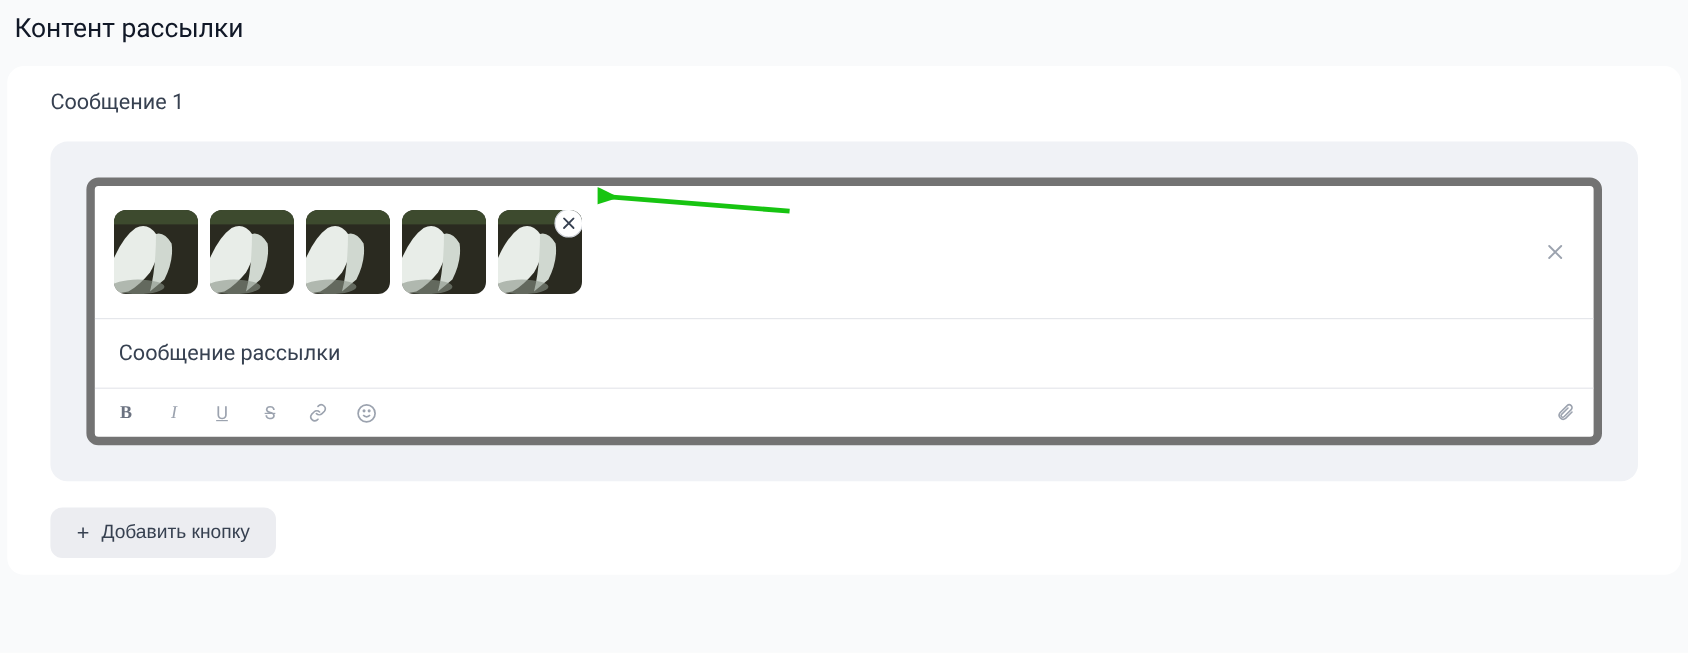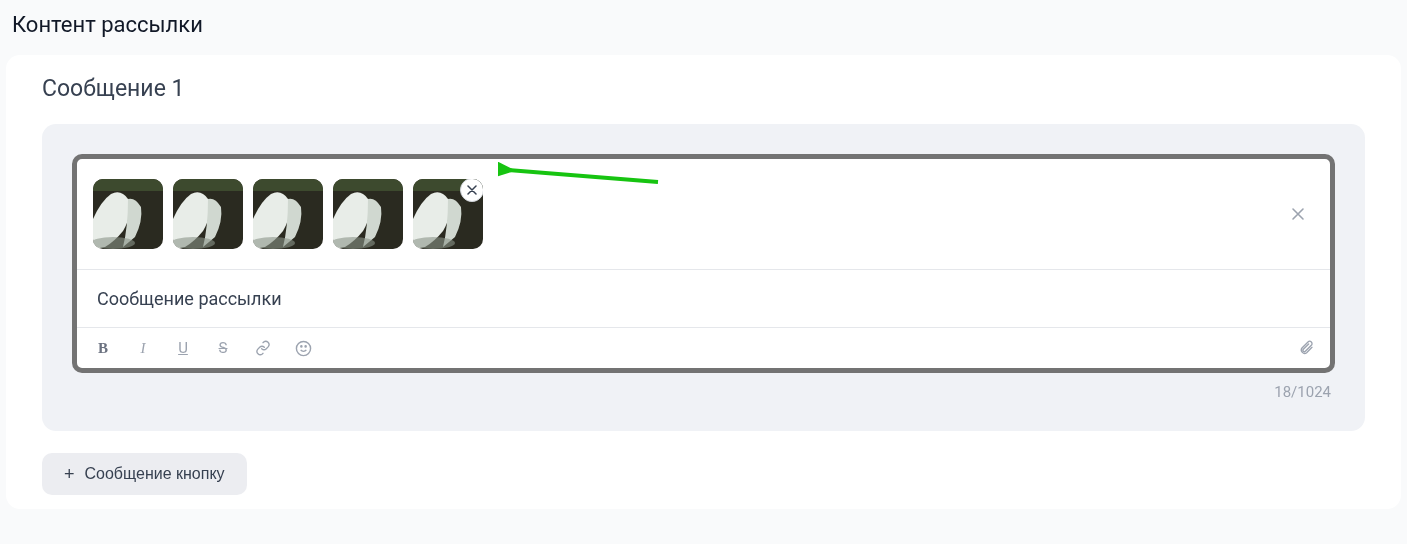--- a/index.html
+++ b/index.html
@@ -17,33 +17,33 @@
   padding: 12px 12px 18px 12px;
   color: #111827;
 }
 .card {
   background: #fff;
   border-radius: 14px;
   margin: 0 6px;
   padding: 20px 36px 14px 36px;
 }
 .message-label {
-  font-size: 23px;
+  font-size: 18px;
   color: #374151;
   margin-bottom: 22px;
 }
 .editor-outer {
   background: #f0f2f6;
   border-radius: 14px;
   padding: 30px;
   position: relative;
 }
 .editor-inner {
   background: #fff;
-  border: 5px solid #737373;
+  border: 7px solid #737373;
   border-radius: 10px;
   overflow: hidden;
   position: relative;
 }
 .attachments-row {
   display: flex;
   align-items: flex-start;
   gap: 10px;
   padding: 20px 20px 20px 16px;
   position: relative;
@@ -247,29 +247,28 @@
         </div>
         <div class="toolbar-spacer"></div>
         <div class="attach-btn">
           <svg width="16" height="18" viewBox="0 0 24 24" fill="none" stroke="currentColor" stroke-width="2" stroke-linecap="round">
             <path d="M21 11l-8 8a5 5 0 0 1-7-7l9-9a3.5 3.5 0 0 1 5 5l-9 9a2 2 0 0 1-3-3l8-8"></path>
           </svg>
         </div>
       </div>
     </div>
 
-    <div class="counter">18/1024</div>
 
     <svg class="annotation-arrow" width="170" height="30">
       <defs>
         <marker id="arrowhead" markerWidth="10" markerHeight="8" refX="2" refY="4" orient="auto">
           <polygon points="10 0, 0 4, 10 8" fill="#17c411"></polygon>
         </marker>
       </defs>
       <line x1="160" y1="20" x2="10" y2="8" stroke="#17c411" stroke-width="4" marker-end="url(#arrowhead)"></line>
     </svg>
   </div>
 
   <button class="add-button">
     <span class="plus">+</span>
-    <span>Сообщение кнопку</span>
+    <span>Добавить кнопку</span>
   </button>
 </div>
 
 </body></html>

